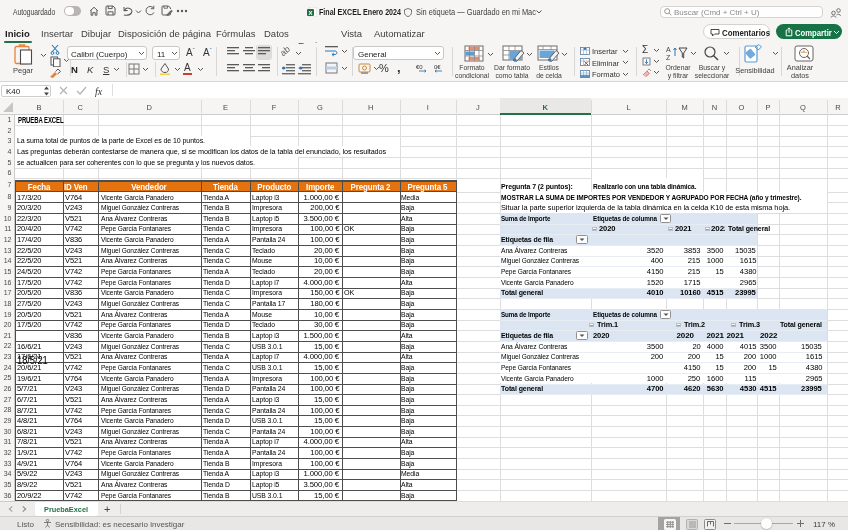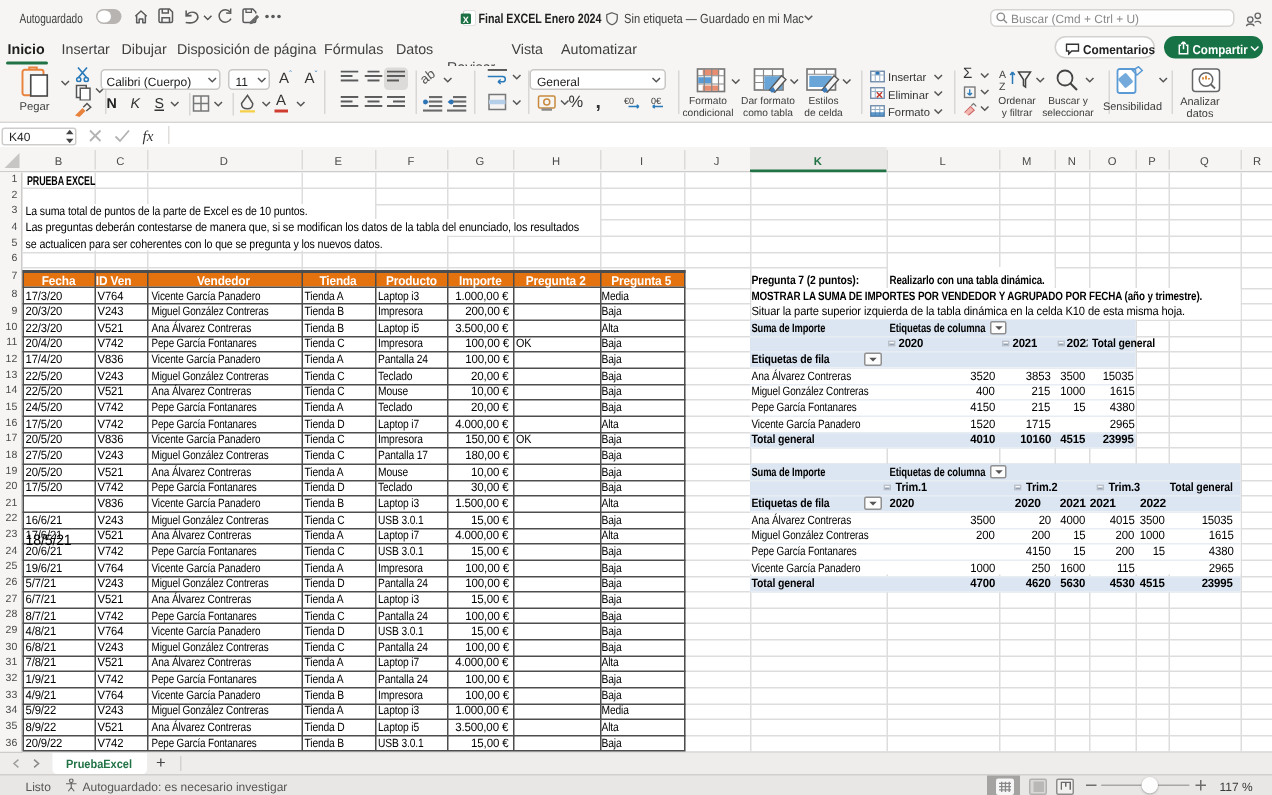--- a/index.html
+++ b/index.html
@@ -921,21 +921,21 @@
 <div class="a" style="left:35px;top:500.5px;width:63px;height:15.5px;background:#fff;border-radius:0 0 3px 3px;"></div>
 <div class="a b" style="left:35px;top:505.0px;width:63px;text-align:center;font-size:8px;color:#217346;white-space:nowrap;"><span style="display:inline-block;transform:scaleX(0.916);transform-origin:50% 50%;white-space:nowrap;">PruebaExcel</span></div>
 <div class="a" style="left:104px;top:503.0px;font-size:11px;color:#444;">+</div>
 <div class="a" style="left:120px;top:503.5px;width:1px;height:10px;background:#d5d3d1;"></div>
 <div class="a" style="left:0;top:516.0px;width:848px;height:14.0px;background:#e9e7e6;border-top:1px solid #d2d0ce;"></div>
 <div class="a" style="left:17px;top:520.0px;font-size:8px;color:#555;">Listo</div>
 <svg class="a" style="left:43px;top:519.0px;" width="9" height="9" viewBox="0 0 9 9">
     <circle cx="4.5" cy="1.5" r="1.2" fill="none" stroke="#666" stroke-width="0.8"></circle>
     <path d="M1 3.5 H8 M4.5 3 V6 M4.5 6 L2.5 8.5 M4.5 6 L6.5 8.5" stroke="#666" stroke-width="0.8" fill="none"></path>
   </svg>
-<div class="a" style="left:55px;top:520.0px;font-size:8px;color:#555;">Autoguardado: es necesario investigar</div>
+<div class="a" style="left:55px;top:520.0px;font-size:8px;color:#555;">Sensibilidad: es necesario investigar</div>
 <div class="a" style="left:658px;top:516.5px;width:22px;height:13.5px;background:#a5a3a2;"></div>
 <div class="a" style="left:663.5px;top:518.5px;width:12px;height:11px;background:#f6f6f6;border-radius:1.5px;"></div>
 <svg class="a" style="left:665.5px;top:520.5px;" width="8" height="7" viewBox="0 0 8 7">
     <path d="M0 1.2 H8 M0 3.4 H8 M0 5.6 H8 M1.8 0 V7 M4.3 0 V7 M6.8 0 V7" stroke="#8a8888" stroke-width="0.9"></path>
   </svg>
 <div class="a" style="left:686px;top:518.5px;width:12px;height:11px;background:#d9d8d7;border:1px solid #b3b1b0;border-radius:1.5px;"></div>
 <div class="a" style="left:688.5px;top:520.5px;width:7px;height:7px;background:#b9b8b7;"></div>
 <div class="a" style="left:704px;top:518.5px;width:12px;height:11px;background:#f2f1f0;border:1px solid #8f8d8c;border-radius:1.5px;"></div>
 <svg class="a" style="left:706.5px;top:521.0px;" width="7" height="6" viewBox="0 0 7 6">
     <path d="M0.5 5.5 V0.5 H6.5 V5.5 M3.5 0.5 V3.5" stroke="#6a6868" stroke-width="1" fill="none"></path>

